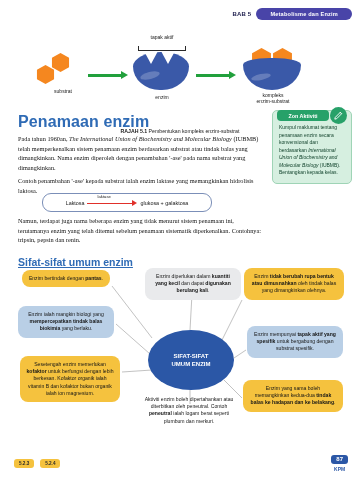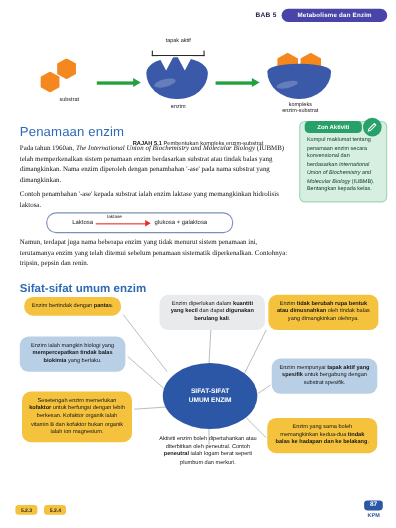--- a/index.html
+++ b/index.html
@@ -109,21 +109,21 @@
 
   .fig-caption {
     position: absolute; top: 98px; left: 0; width: 360px; text-align: center;
     font-size: 5.2px; color: #1a1a1a;
   }
   .fig-caption b { font-weight: bold; }
 
   
   .col { position: absolute; left: 18px; top: 113px; width: 248px; }
   h2.section {
-    font-size: 12px; color: #2f6bb5; font-weight: normal; margin-bottom: 3px;
+    font-size: 16px; color: #2f6bb5; font-weight: bold; margin-bottom: 3px;
     letter-spacing: .1px;
   }
   p.body {
     font-family: "Liberation Serif", serif;
     font-size: 6.3px; line-height: 1.52; color: #131313; text-align: left;
     margin-bottom: 4px;
   }
   p.body i { font-style: italic; }
 
   
@@ -164,21 +164,21 @@
   }
   .zon-badge svg { display: block; }
   .zon-text {
     font-size: 5px; line-height: 1.5; color: #12432c;
   }
   .zon-text i { font-style: italic; }
 
   
   h2.section2 {
     position: absolute; left: 18px; top: 256px;
-    font-size: 10.5px; color: #2f6bb5; font-weight: bold;
+    font-size: 10.5px; color: #2f6bb5; font-weight: bold; text-decoration: underline;
   }
 
   .map { position: absolute; left: 0; top: 268px; width: 360px; height: 180px; }
 
   .bubble {
     position: absolute; border-radius: 8px; text-align: center;
     font-size: 5.1px; line-height: 1.42; padding: 5px 5px;
     color: #161616;
   }
   .bubble b { font-weight: bold; }

